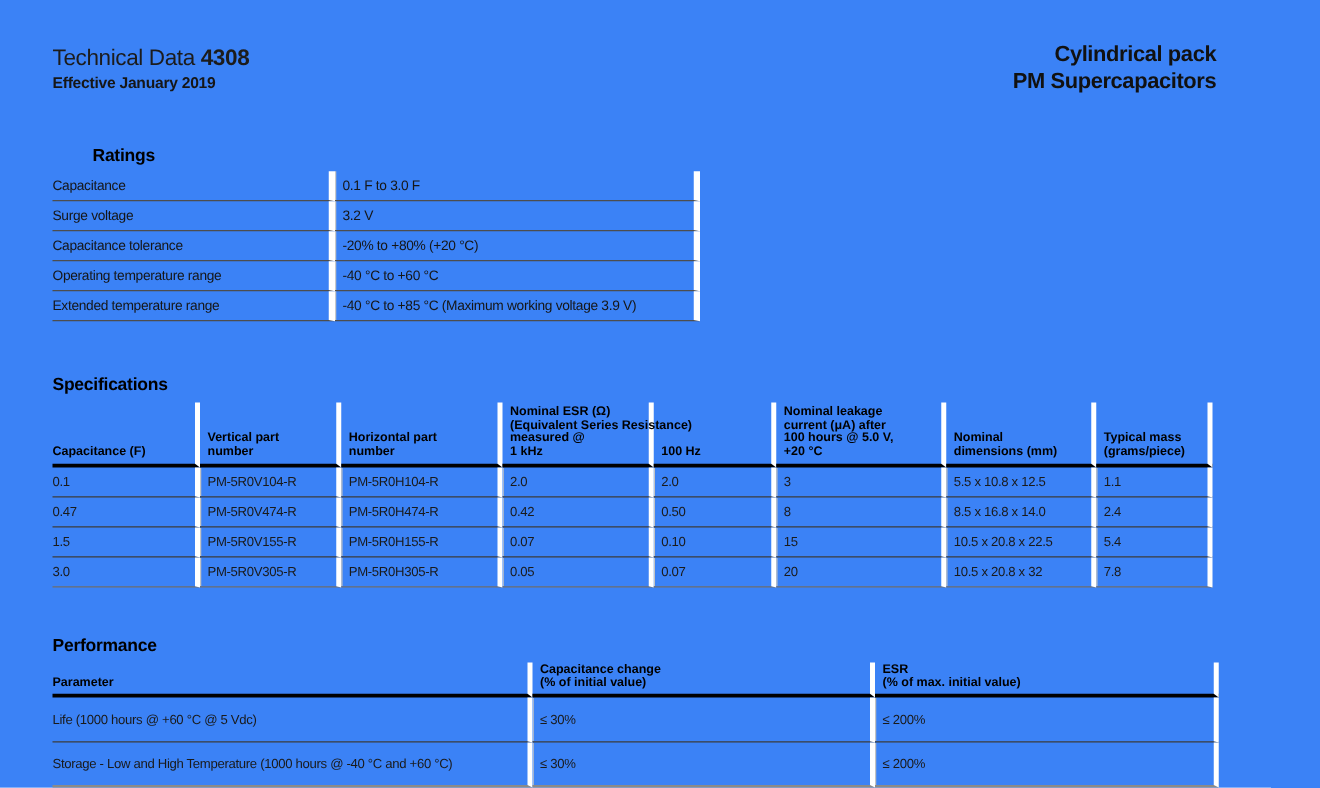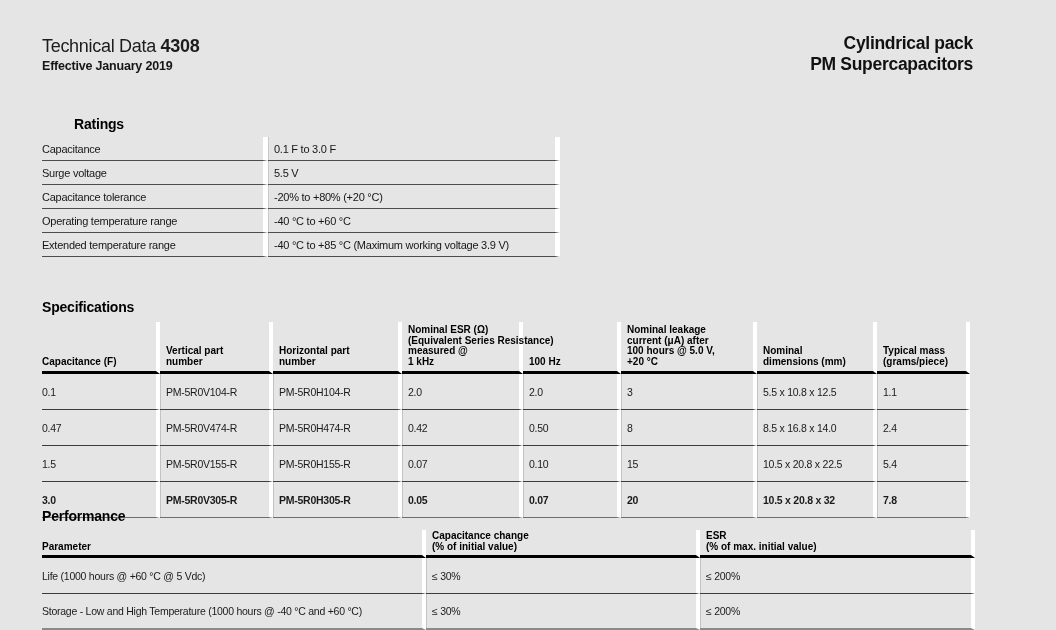--- a/index.html
+++ b/index.html
@@ -3,21 +3,21 @@
 <meta charset="utf-8">
 <style>
   * { margin:0; padding:0; box-sizing:border-box; }
   html,body { background:#fff; }
   body {
     width:1056px; height:630px;
     font-family:"Liberation Sans", sans-serif;
     color:#141414;
     overflow:hidden;
   }
-  .page { position:relative; width:1056px; height:630px; background:#e5e5e5; }
+  .page { position:relative; width:1056px; height:630px; background:#3b82f6; }
 
   
   .hdr-left { position:absolute; left:42px; top:36px; }
   .doc-title { font-size:18px; letter-spacing:-0.3px; color:#1c1c1c; white-space:nowrap; }
   .doc-title .bold { font-weight:bold; }
   .doc-effective { font-size:12.5px; font-weight:bold; letter-spacing:-0.2px; margin-top:2px; color:#161616; }
   .hdr-right {
     position:absolute; right:83px; top:33px; text-align:right;
     font-weight:bold; font-size:17.5px; line-height:21px; letter-spacing:-0.3px; color:#111;
   }
@@ -46,25 +46,25 @@
   }
   .ratings-table td:not(:first-child) { box-shadow:inset 1px 0 0 #c9c9c9;margin-top:30px; }
 
   
   .spec-table { left:42px; top:322px; width:928px; }
   .spec-table th {
     height:52px; font-size:10px; line-height:10.5px; padding-bottom:4px;
     border-bottom:3px solid #000; border-right:4px solid #fff; color:#000;
   }
   .spec-table td {
-    height:36px; font-size:10.5px; letter-spacing:-0.25px; color:#1a1a1a;
+    height:24px; font-size:10.5px; letter-spacing:-0.25px; color:#1a1a1a;
     border-bottom:1px solid #3c3c3c; border-right:4px solid #fff;margin-top:32px;
   }
   .spec-table td:not(:first-child) { box-shadow:inset 1px 0 0 #c3c3c3; }
-  .spec-table tbody tr:last-child td { border-bottom:1.5px solid #6e6e6e;font-weight:bold; }
+  .spec-table tbody tr:last-child td { border-bottom:1.5px solid #6e6e6e; }
 
   
   .perf-table { left:42px; top:530px; width:933px; }
   .perf-table th {
     height:28px; font-size:10px; line-height:10.5px; padding-bottom:3px;
     border-bottom:3px solid #000; border-right:4px solid #fff; color:#000;
   }
   .perf-table td {
     height:36px; font-size:10.5px; letter-spacing:-0.25px; color:#1a1a1a;
     border-bottom:1px solid #3c3c3c; border-right:4px solid #fff;
@@ -95,21 +95,21 @@
       <col style="width:226px">
         <col style="width:292px">
     </colgroup>
     <tbody>
         <tr>
           <td>Capacitance</td>
           <td>0.1 F to 3.0 F</td>
         </tr>
         <tr>
           <td>Surge voltage</td>
-          <td>5.5 V</td>
+          <td>3.2 V</td>
         </tr>
         <tr>
           <td>Capacitance tolerance</td>
           <td>-20% to +80% (+20 °C)</td>
         </tr>
         <tr>
           <td>Operating temperature range</td>
           <td>-40 °C to +60 °C</td>
         </tr>
         <tr>

